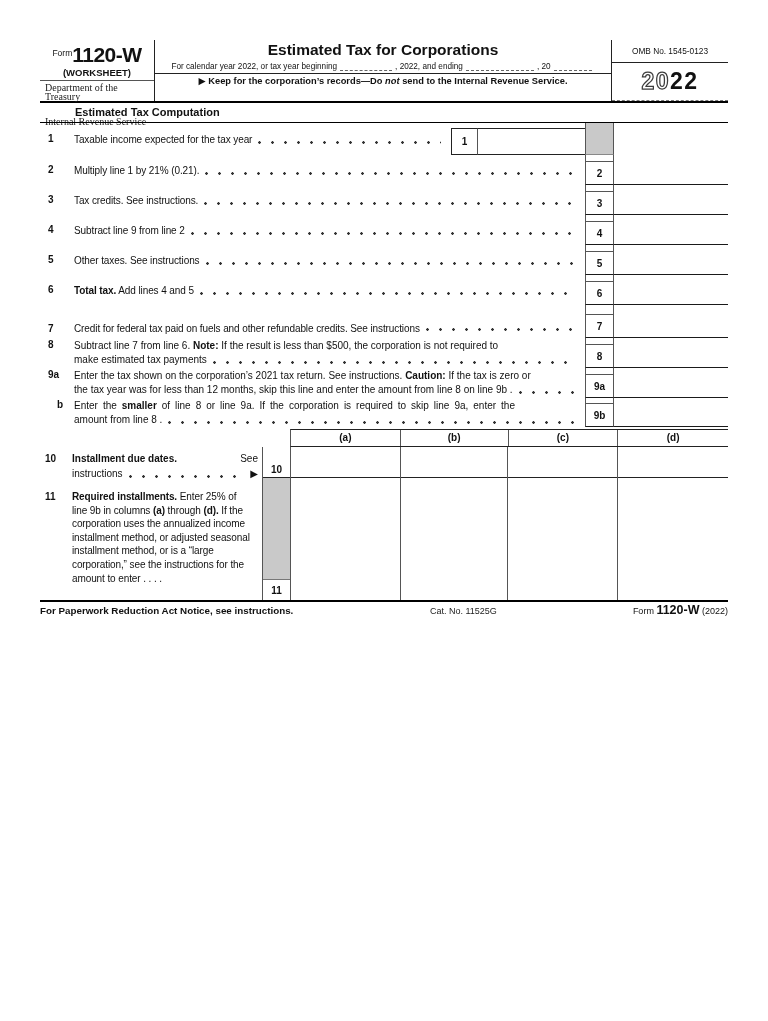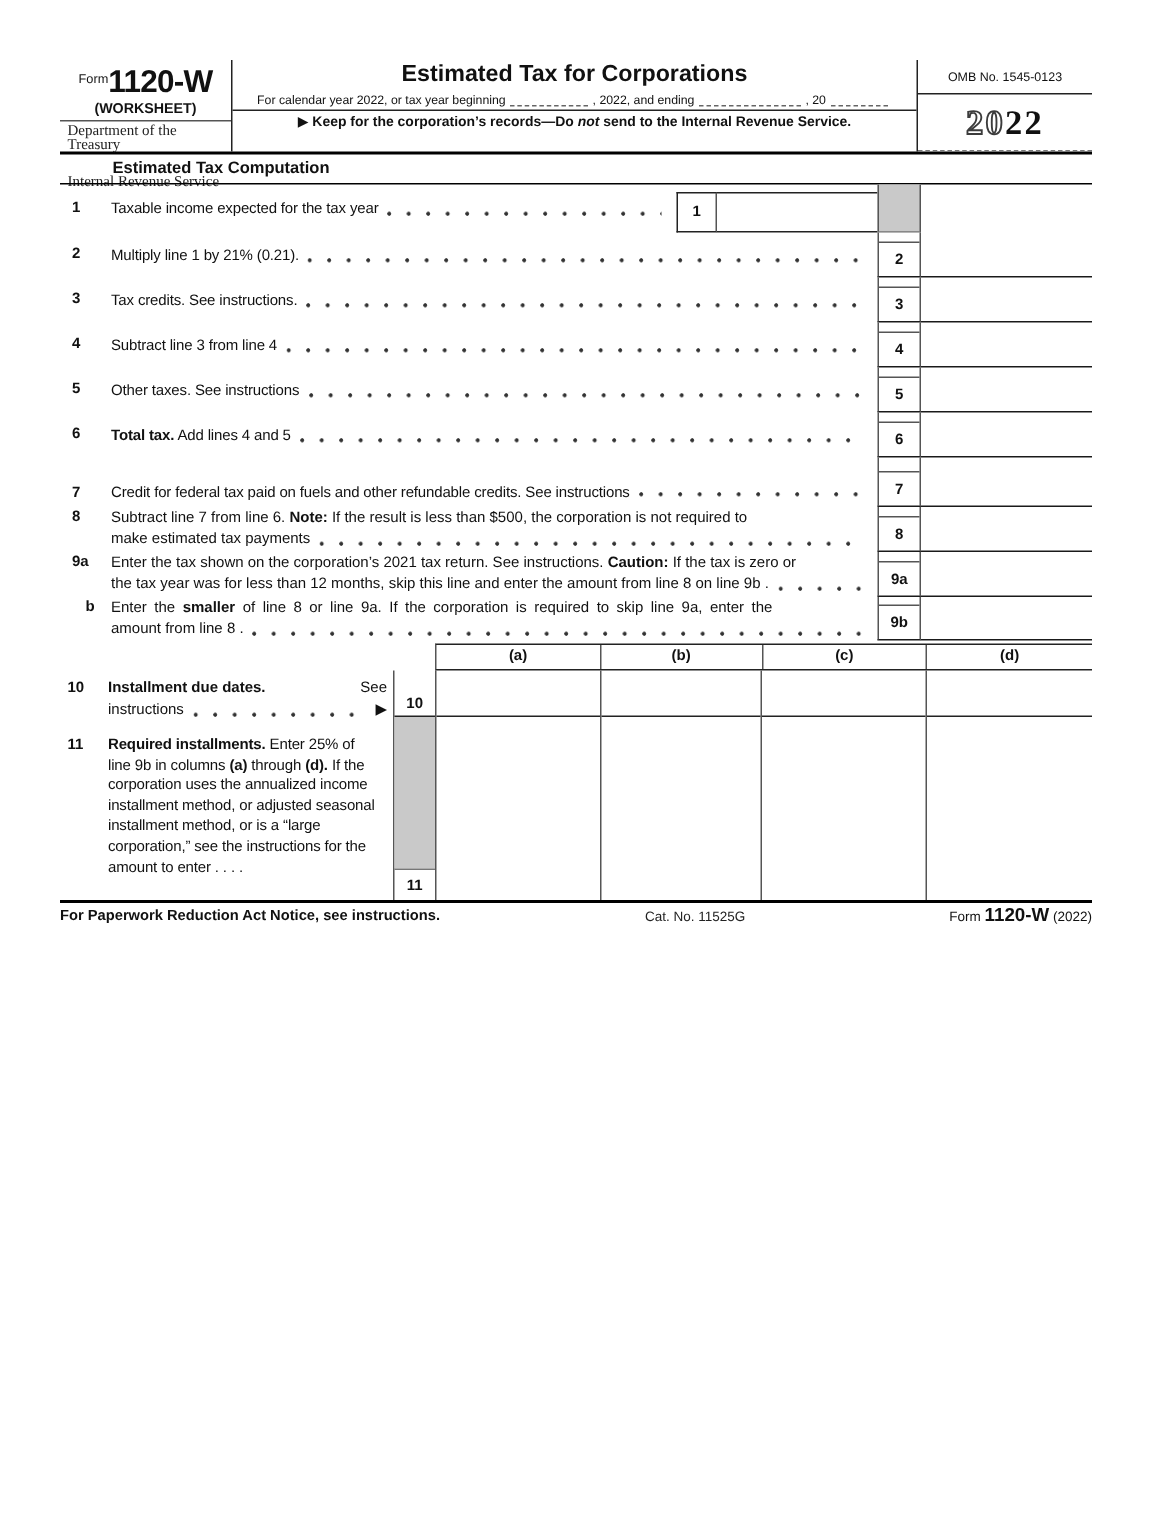--- a/index.html
+++ b/index.html
@@ -16,21 +16,21 @@
   .hdr-mid{flex:1;border-right:1.2px solid #222;box-sizing:border-box;display:flex;flex-direction:column;}
   .title{font-size:15.5px;font-weight:bold;text-align:center;margin-top:1px;line-height:18px;}
   .calrow{font-size:8.2px;font-weight:normal;display:flex;justify-content:center;align-items:flex-end;height:12px;white-space:nowrap;}
   .dash{display:inline-block;border-bottom:1.5px dashed #666;height:8px;margin:0 3px;}
   .gotorow{font-size:9.3px;font-weight:bold;text-align:center;margin-top:3px;line-height:12px;}
   .keeprow{font-size:9.3px;font-weight:bold;text-align:center;border-top:1px solid #222;margin-top:2px;line-height:12px;padding-top:1px;}
   .url{font-style:italic;}
   .hdr-right{width:116px;box-sizing:border-box;}
   .omb{font-size:8.3px;text-align:center;height:22px;line-height:22px;border-bottom:1.2px solid #222;}
   .yearbox{height:38px;display:flex;align-items:center;justify-content:center;border-bottom:1.5px dashed #777;box-sizing:border-box;}
-  .year{font-size:23px;font-weight:bold;letter-spacing:1.5px;font-family:Liberation Serif, serif;}
+  .year{font-size:23px;font-weight:bold;letter-spacing:1.5px;}
   .y20{color:#8d8d8d;}
   @supports (-webkit-text-stroke:1px black){.y20{color:transparent;-webkit-text-stroke:1.25px #3c3c3c;}}
   
   .secbar{left:40px;top:103px;width:688px;height:20px;border-bottom:1.6px solid #000;
           font-size:11px;font-weight:bold;padding-left:35px;line-height:18px;}
   
   .row{position:absolute;left:40px;width:688px;display:flex;box-sizing:border-box;font-size:10px;}
   .numcell{width:34px;padding-left:8px;box-sizing:border-box;font-weight:bold;flex:none;}
   .textcell{flex:1;display:flex;align-items:center;min-width:0;letter-spacing:-0.1px;}
   .tc-block{flex:1;display:block;padding-top:1px;line-height:14px;min-width:0;}
@@ -143,21 +143,21 @@
       </div>
     <div class="strip">
         <div class="stripbox">3</div>
       </div>
     <div class="amount"></div>
   </div>
 
   <div class="row" style="top:215px;height:30px;">
     <div class="numcell" style="line-height:30px;">4</div>
     <div class="textcell">
-        <span class="nowrap">Subtract line 3 from line 4</span>
+        <span class="nowrap">Subtract line 9 from line 2</span>
         <span class="leader mid"></span>
       </div>
     <div class="strip">
         <div class="stripbox">4</div>
       </div>
     <div class="amount"></div>
   </div>
 
   <div class="row" style="top:245px;height:30px;">
     <div class="numcell" style="line-height:30px;">5</div>

